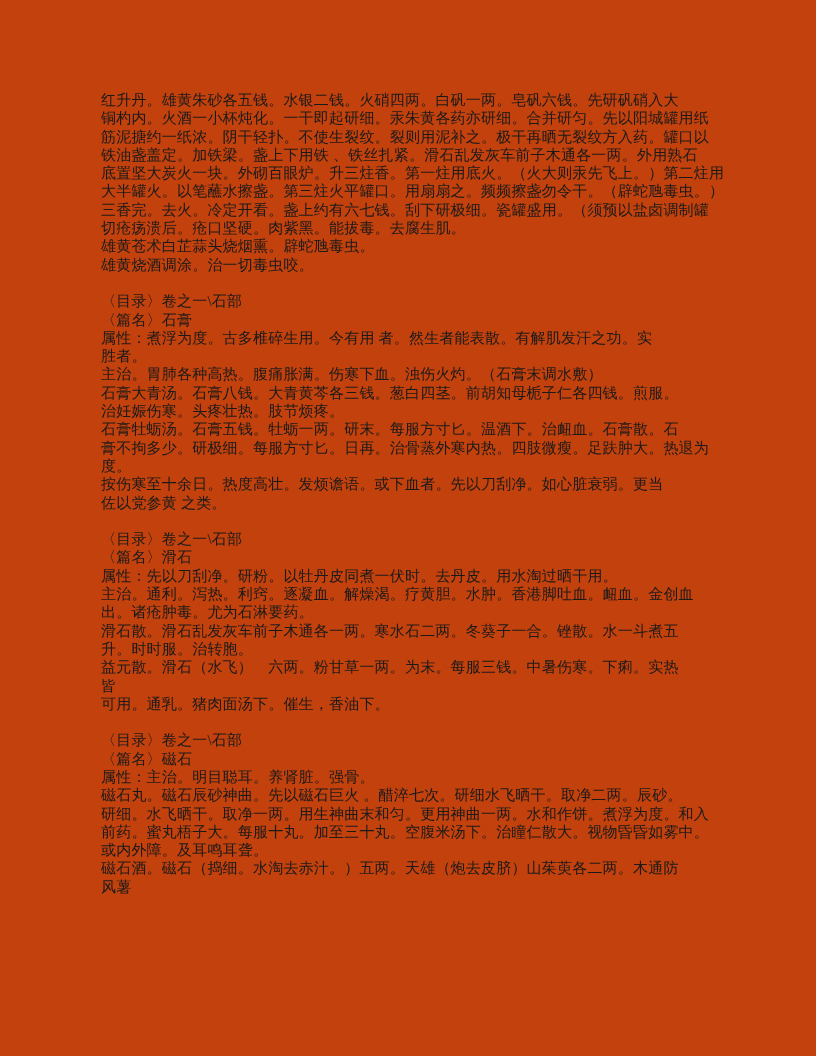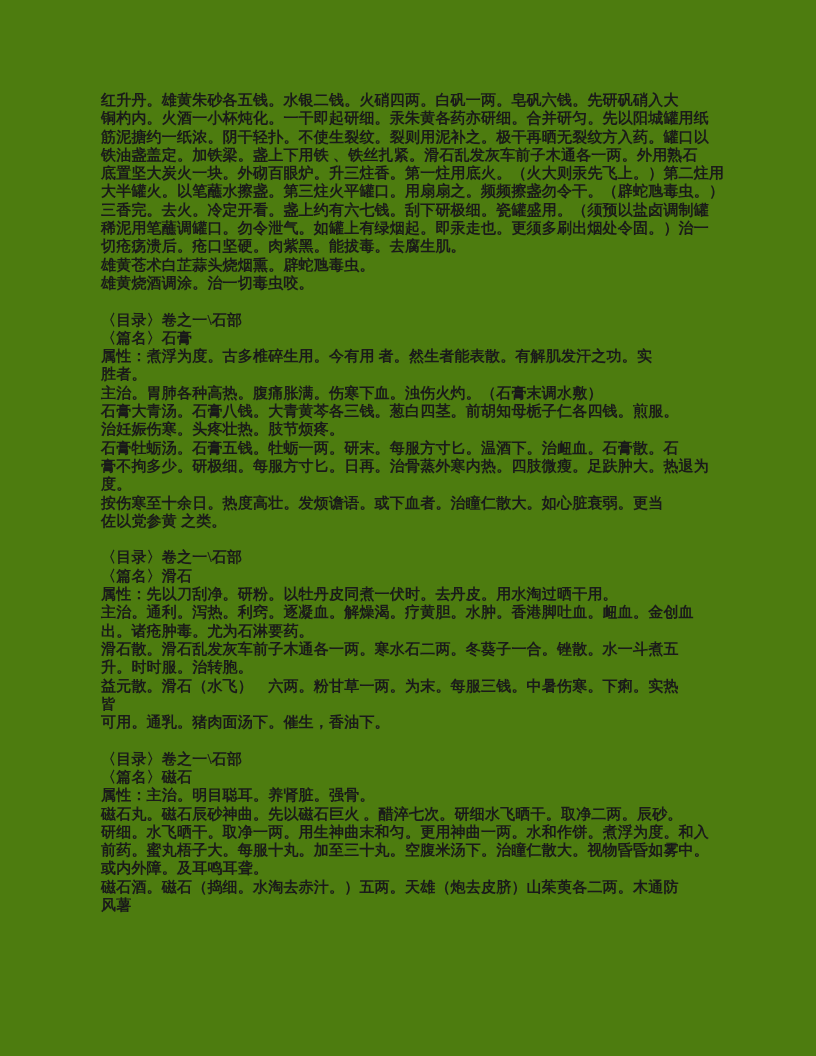--- a/index.html
+++ b/index.html
@@ -4,24 +4,23 @@
 <style>
   html, body {
     margin: 0;
     padding: 0;
     background: #e8e8e8;
   }
   .page {
     position: relative;
     width: 816px;
     height: 1056px;
-    background: #4d7c0f;
+    background: #c2410c;
     overflow: hidden;
     margin: 0 auto;
-    font-weight: bold;
   }
   .textblock {
     position: absolute;
     left: 101px;
     top: 91px;
     width: 690px;
     font-family: "Liberation Serif", "DejaVu Serif", serif;
     font-size: 15px;
     line-height: 18.3px;
     color: #1a1a1a;
@@ -47,39 +46,38 @@
 
     <section class="doc-section">
 
     <div class="text-line">红升丹。雄黄朱砂各五钱。水银二钱。火硝四两。白矾一两。皂矾六钱。先研矾硝入大</div>
         <div class="text-line">铜杓内。火酒一小杯炖化。一干即起研细。汞朱黄各药亦研细。合并研匀。先以阳城罐用纸</div>
         <div class="text-line">筋泥搪约一纸浓。阴干轻扑。不使生裂纹。裂则用泥补之。极干再晒无裂纹方入药。罐口以</div>
         <div class="text-line">铁油盏盖定。加铁梁。盏上下用铁 、铁丝扎紧。滑石乱发灰车前子木通各一两。外用熟石</div>
         <div class="text-line">底置坚大炭火一块。外砌百眼炉。升三炷香。第一炷用底火。（火大则汞先飞上。）第二炷用</div>
         <div class="text-line">大半罐火。以笔蘸水擦盏。第三炷火平罐口。用扇扇之。频频擦盏勿令干。（辟蛇虺毒虫。）</div>
         <div class="text-line">三香完。去火。冷定开看。盏上约有六七钱。刮下研极细。瓷罐盛用。（须预以盐卤调制罐</div>
-        <div class="text-line">稀泥用笔蘸调罐口。勿令泄气。如罐上有绿烟起。即汞走也。更须多刷出烟处令固。）治一</div>
         <div class="text-line">切疮疡溃后。疮口坚硬。肉紫黑。能拔毒。去腐生肌。</div>
         <div class="text-line">雄黄苍术白芷蒜头烧烟熏。辟蛇虺毒虫。</div>
         <div class="text-line">雄黄烧酒调涂。治一切毒虫咬。</div>
       </section>
 
     <section class="doc-section">
 
     <div class="text-line">〈目录〉卷之一\石部</div>
         <div class="text-line">〈篇名〉石膏</div>
         <div class="text-line">属性：煮浮为度。古多椎碎生用。今有用 者。然生者能表散。有解肌发汗之功。实</div>
         <div class="text-line">胜者。</div>
         <div class="text-line">主治。胃肺各种高热。腹痛胀满。伤寒下血。浊伤火灼。（石膏末调水敷）</div>
         <div class="text-line">石膏大青汤。石膏八钱。大青黄芩各三钱。葱白四茎。前胡知母栀子仁各四钱。煎服。</div>
         <div class="text-line">治妊娠伤寒。头疼壮热。肢节烦疼。</div>
         <div class="text-line">石膏牡蛎汤。石膏五钱。牡蛎一两。研末。每服方寸匕。温酒下。治衄血。石膏散。石</div>
         <div class="text-line">膏不拘多少。研极细。每服方寸匕。日再。治骨蒸外寒内热。四肢微瘦。足趺肿大。热退为</div>
         <div class="text-line">度。</div>
-        <div class="text-line">按伤寒至十余日。热度高壮。发烦谵语。或下血者。治瞳仁散大。如心脏衰弱。更当</div>
+        <div class="text-line">按伤寒至十余日。热度高壮。发烦谵语。或下血者。先以刀刮净。如心脏衰弱。更当</div>
         <div class="text-line">佐以党参黄 之类。</div>
       </section>
 
     <section class="doc-section">
 
     <div class="text-line">〈目录〉卷之一\石部</div>
         <div class="text-line">〈篇名〉滑石</div>
         <div class="text-line">属性：先以刀刮净。研粉。以牡丹皮同煮一伏时。去丹皮。用水淘过晒干用。</div>
         <div class="text-line">主治。通利。泻热。利窍。逐凝血。解燥渴。疗黄胆。水肿。香港脚吐血。衄血。金创血</div>
         <div class="text-line">出。诸疮肿毒。尤为石淋要药。</div>

